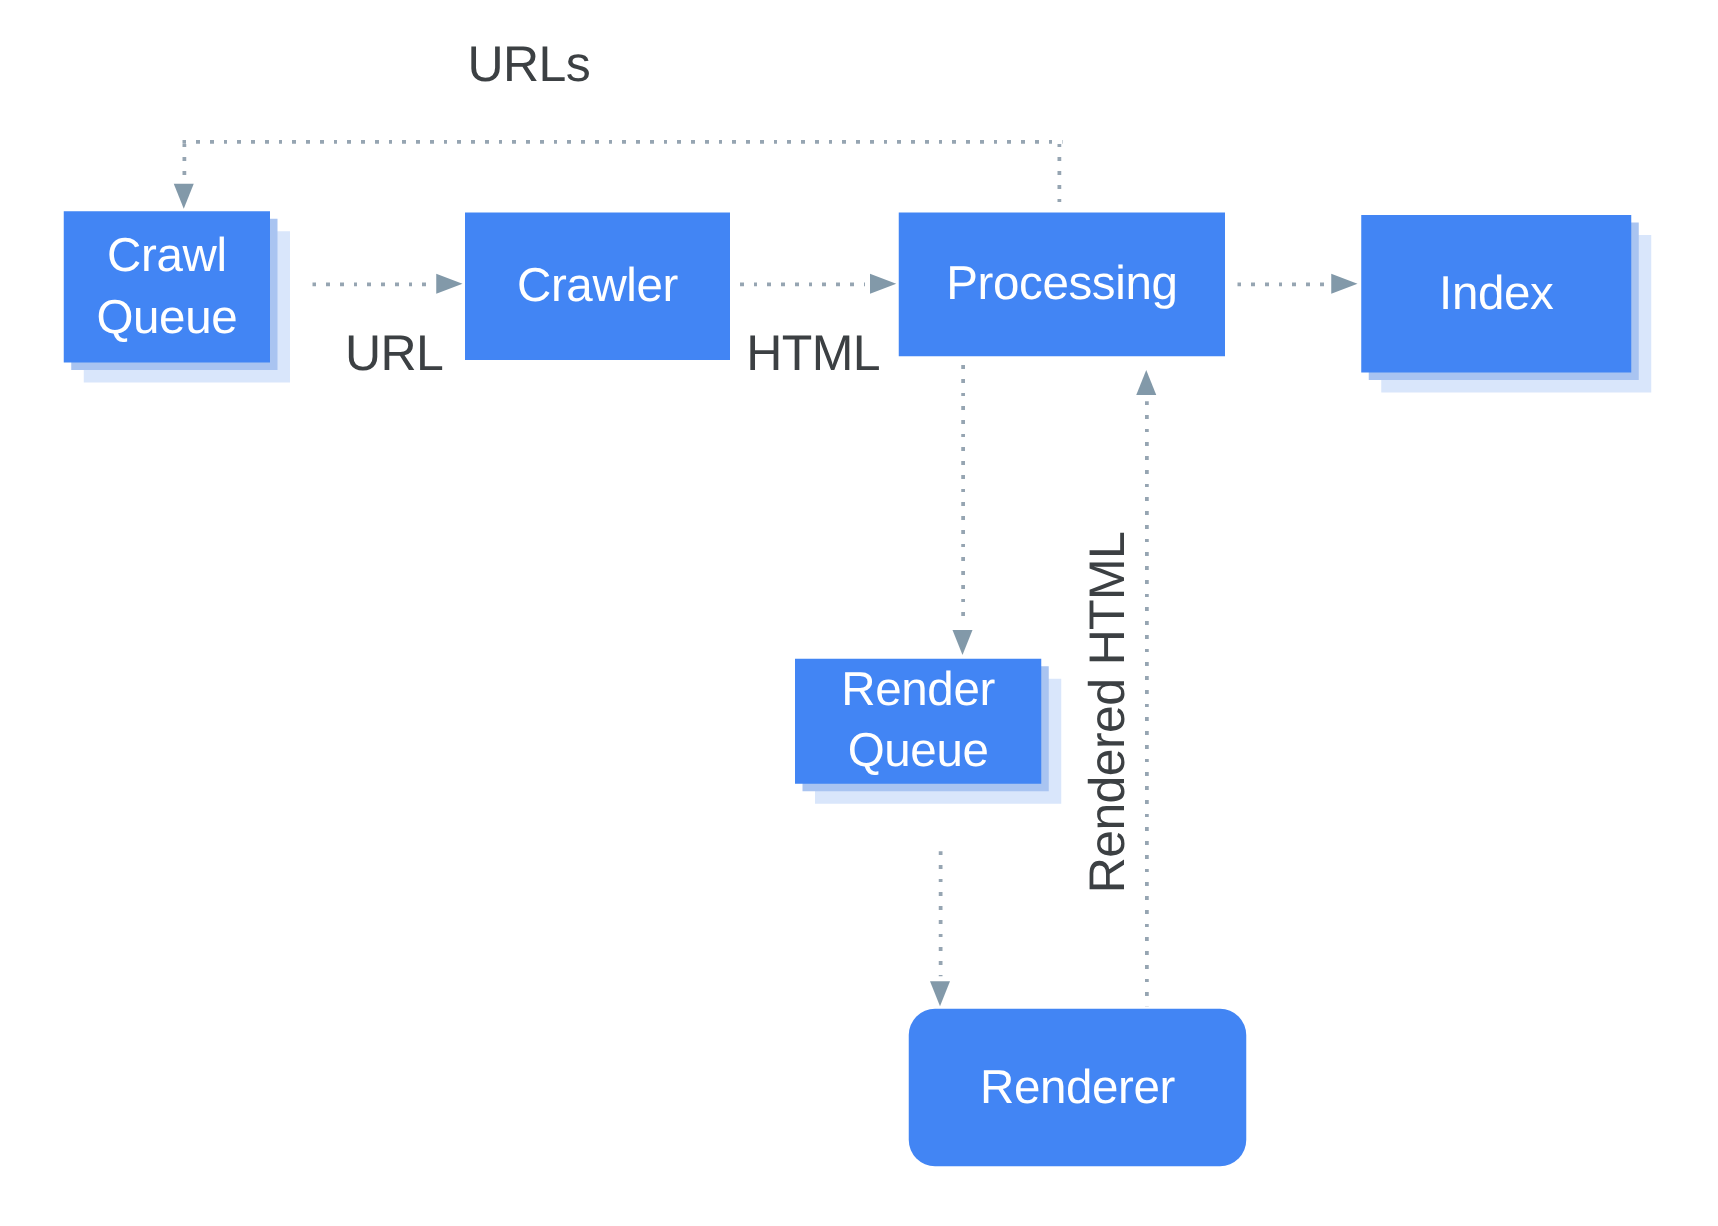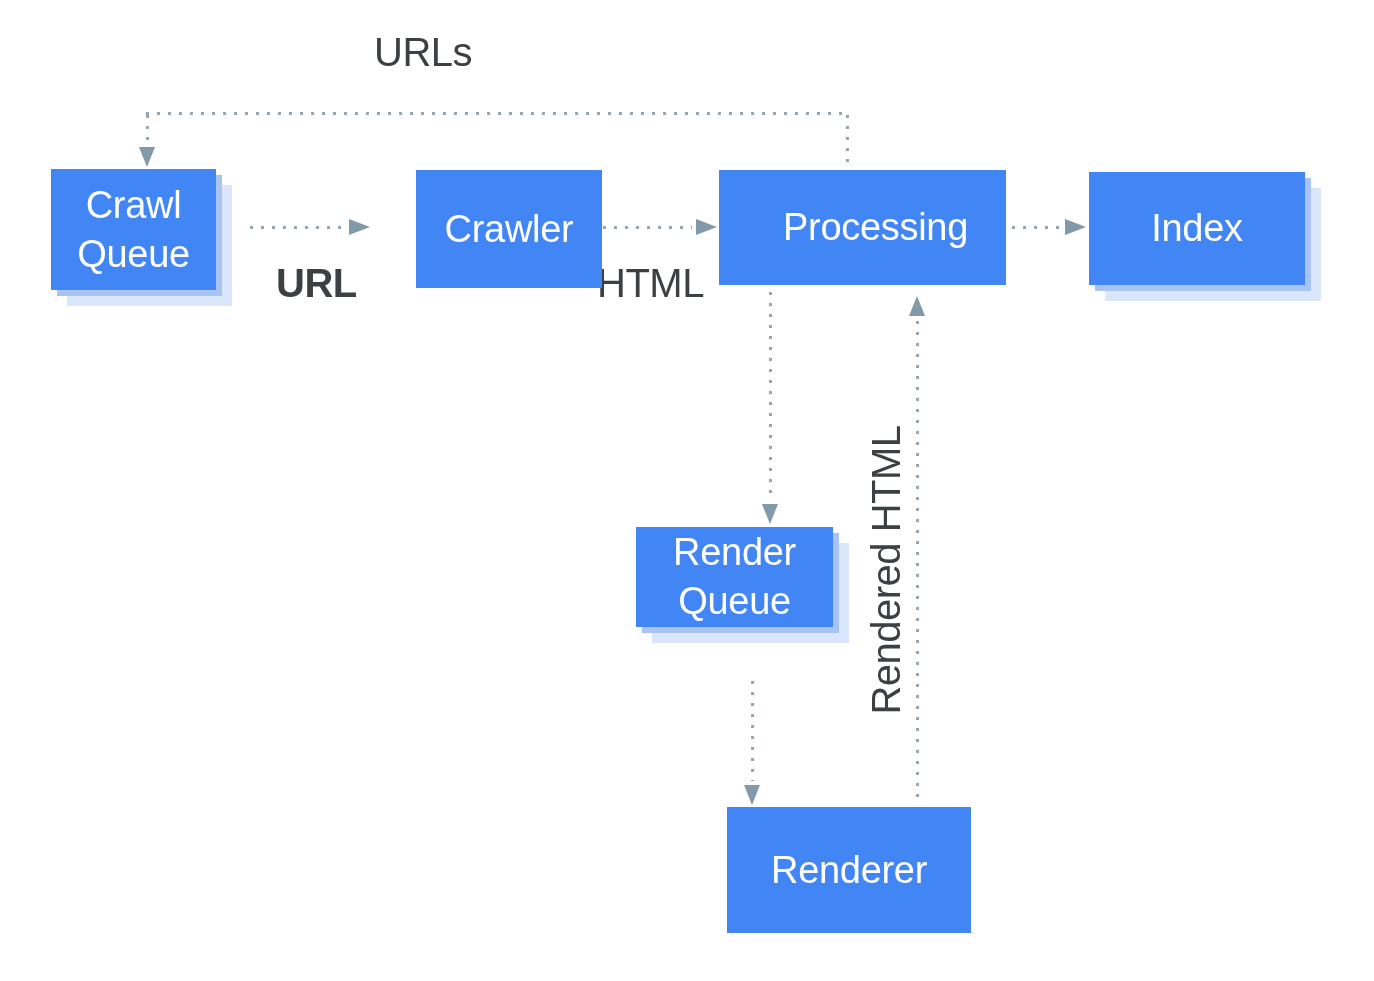--- a/index.html
+++ b/index.html
@@ -91,21 +91,21 @@
 <div class="canvas">
 
   <div class="edge-label" style="left:374px; top:30px;">URLs</div>
   <div class="h-dots" style="left:146px; top:112px; width:704px;"></div>
   <div class="v-dots" style="left:846px; top:115px; height:54px;"></div>
   <div class="v-dots" style="left:146px; top:115px; height:31px;"></div>
   <div class="arrow arrow-down" style="left:139px; top:147px;"></div>
 
   <div class="h-dots" style="left:250px; top:226px; width:95px;"></div>
   <div class="arrow arrow-right" style="left:349px; top:219px;"></div>
-  <div class="edge-label" style="left:276px; top:261px;font-weight:bold;">URL</div>
+  <div class="edge-label" style="left:276px; top:261px;">URL</div>
 
   <div class="h-dots" style="left:592px; top:226px; width:100px;"></div>
   <div class="arrow arrow-right" style="left:696px; top:219px;"></div>
   <div class="edge-label" style="left:597px; top:261px;text-align:right;">HTML</div>
 
   <div class="h-dots" style="left:990px; top:226px; width:71px;"></div>
   <div class="arrow arrow-right" style="left:1065px; top:219px;"></div>
 
   <div class="v-dots" style="left:769px; top:292px; height:208px;"></div>
   <div class="arrow arrow-down" style="left:762px; top:504px;"></div>
@@ -115,34 +115,34 @@
 
   <div class="arrow arrow-up" style="left:909px; top:296px;"></div>
   <div class="v-dots" style="left:916px; top:321px; height:484px;"></div>
   <div class="edge-label vertical" style="left:741px; top:548px; width:290px; height:44px;">Rendered HTML</div>
 
   <div class="node shadowed" style="left:51px; top:169px; width:165px; height:121px;">
     <span>Crawl
 Queue</span>
   </div>
 
-  <div class="node" style="left:372px; top:170px; width:186px; height:118px;margin-left:44px;">
+  <div class="node" style="left:372px; top:170px; width:212px; height:118px;">
     <span>Crawler</span>
   </div>
 
-  <div class="node" style="left:719px; top:170px; width:261px; height:115px;padding-left:26px;">
+  <div class="node" style="left:719px; top:170px; width:261px; height:115px;">
     <span>Processing</span>
   </div>
 
-  <div class="node shadowed" style="left:1089px; top:172px; width:216px; height:113px;">
+  <div class="node shadowed" style="left:1089px; top:172px; width:216px; height:126px;">
     <span>Index</span>
   </div>
 
   <div class="node shadowed" style="left:636px; top:527px; width:197px; height:100px;">
     <span>Render
 Queue</span>
   </div>
 
-  <div class="node" style="left:727px; top:807px; width:244px; height:126px;">
+  <div class="node" style="left:727px; top:807px; width:270px; height:126px;border-radius:21px;">
     <span>Renderer</span>
   </div>
 
 </div>
 
 </body></html>

